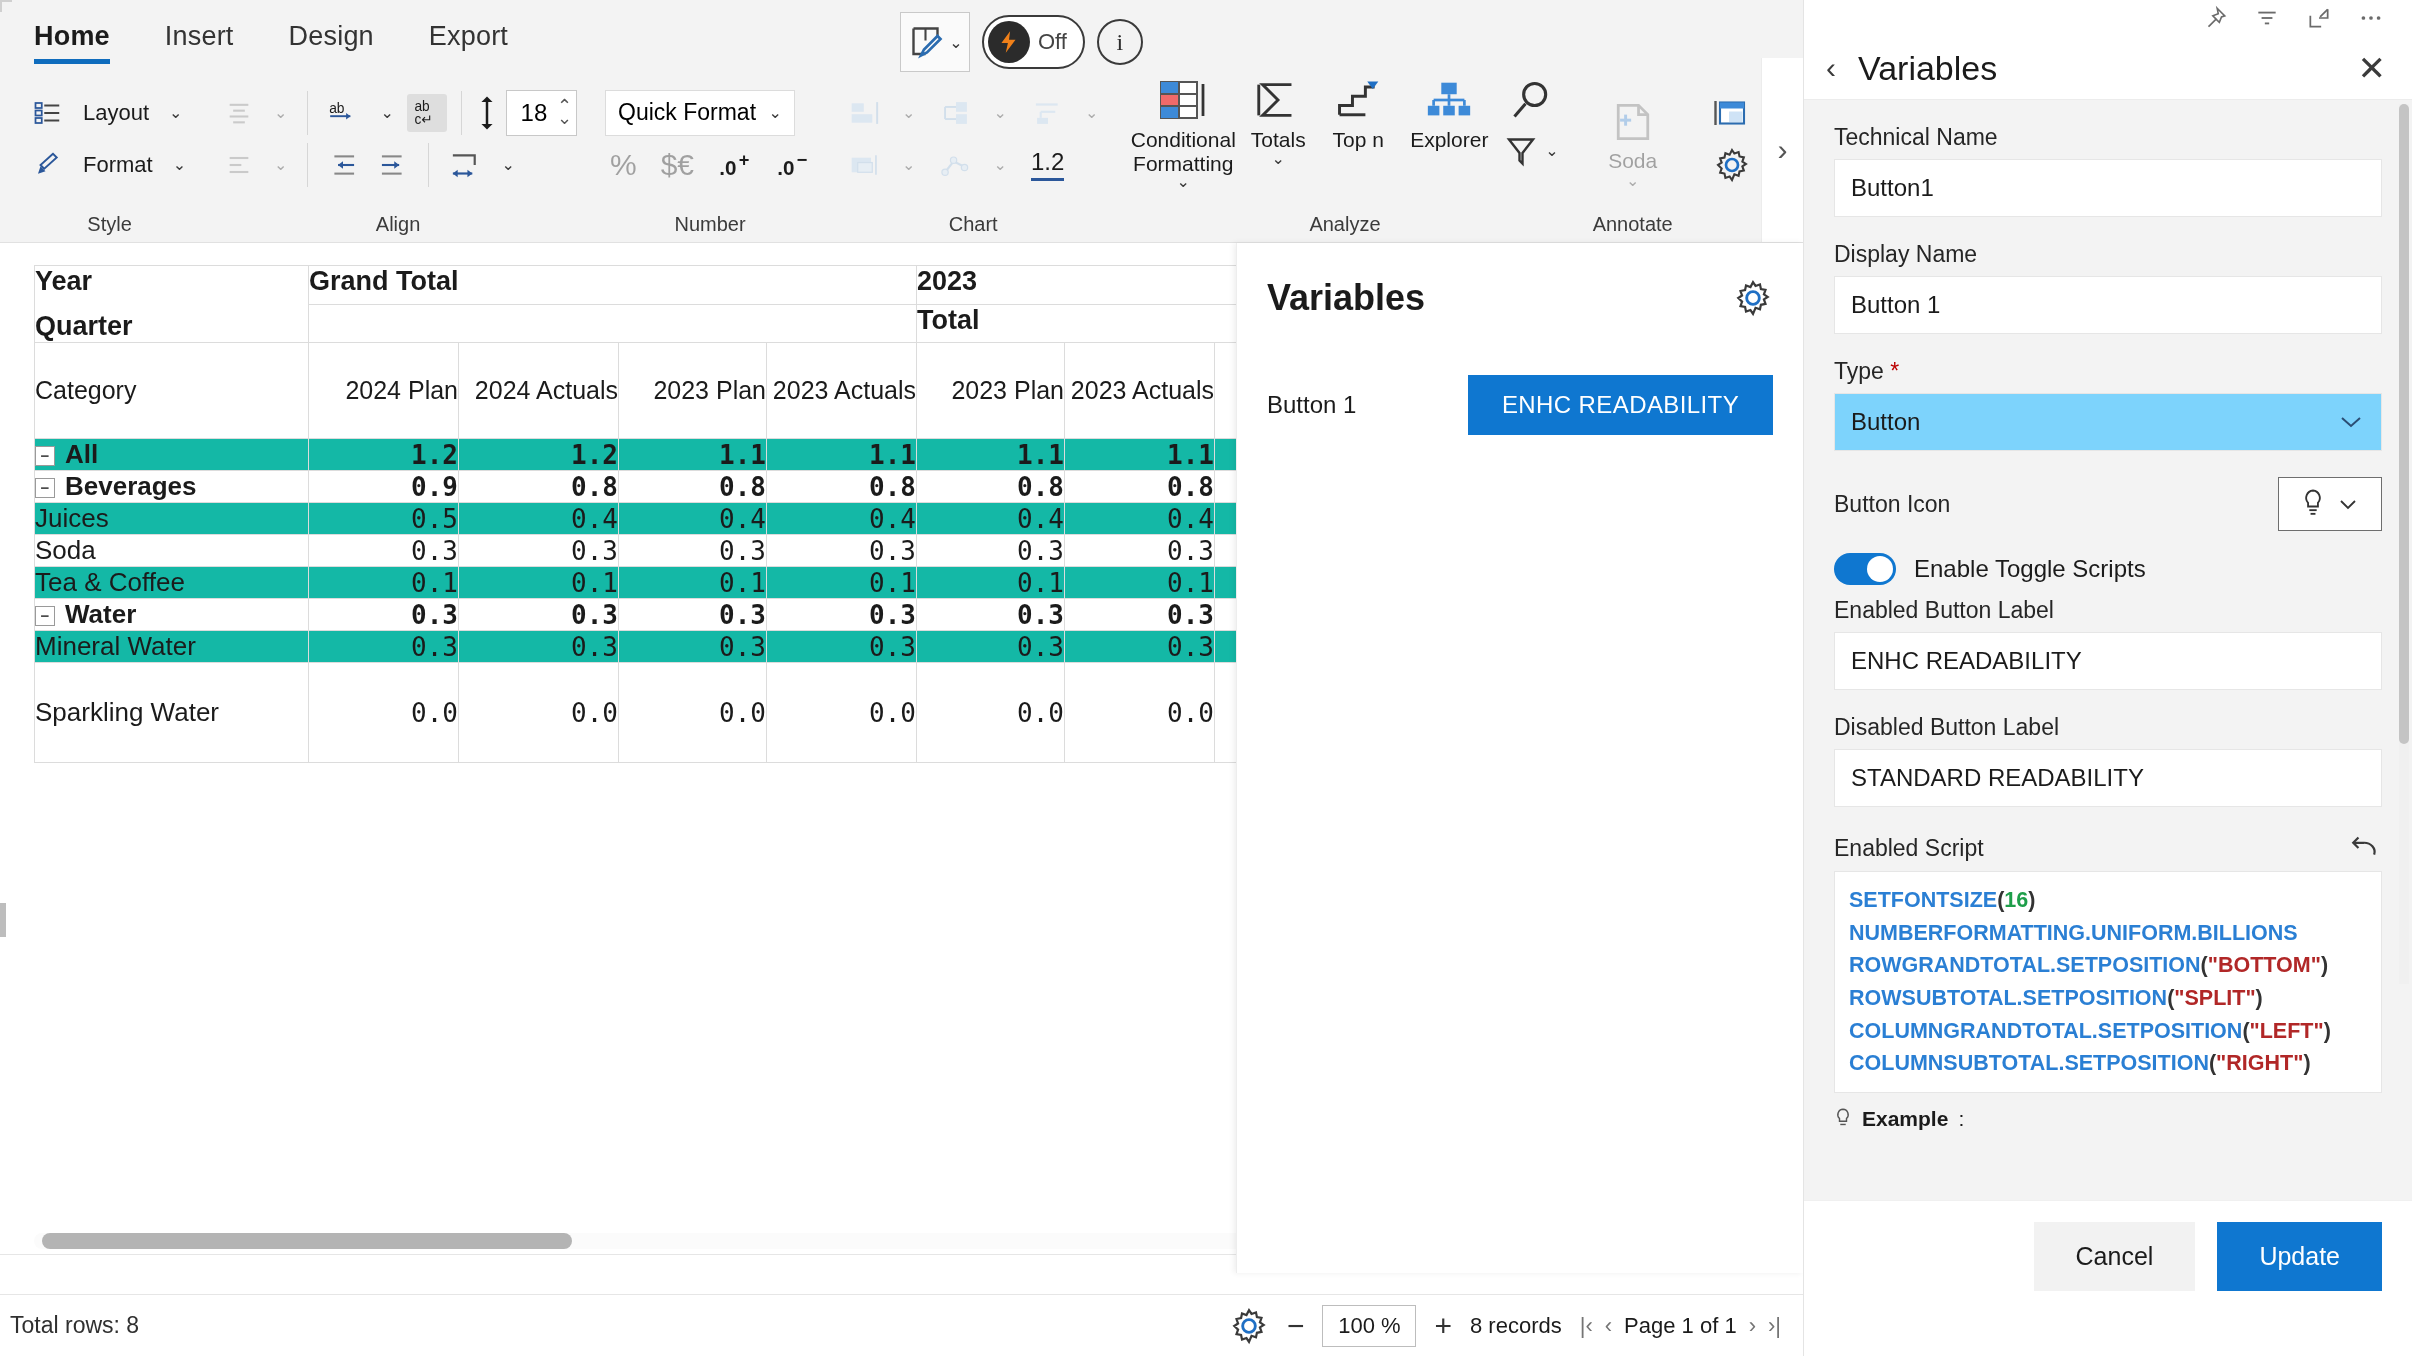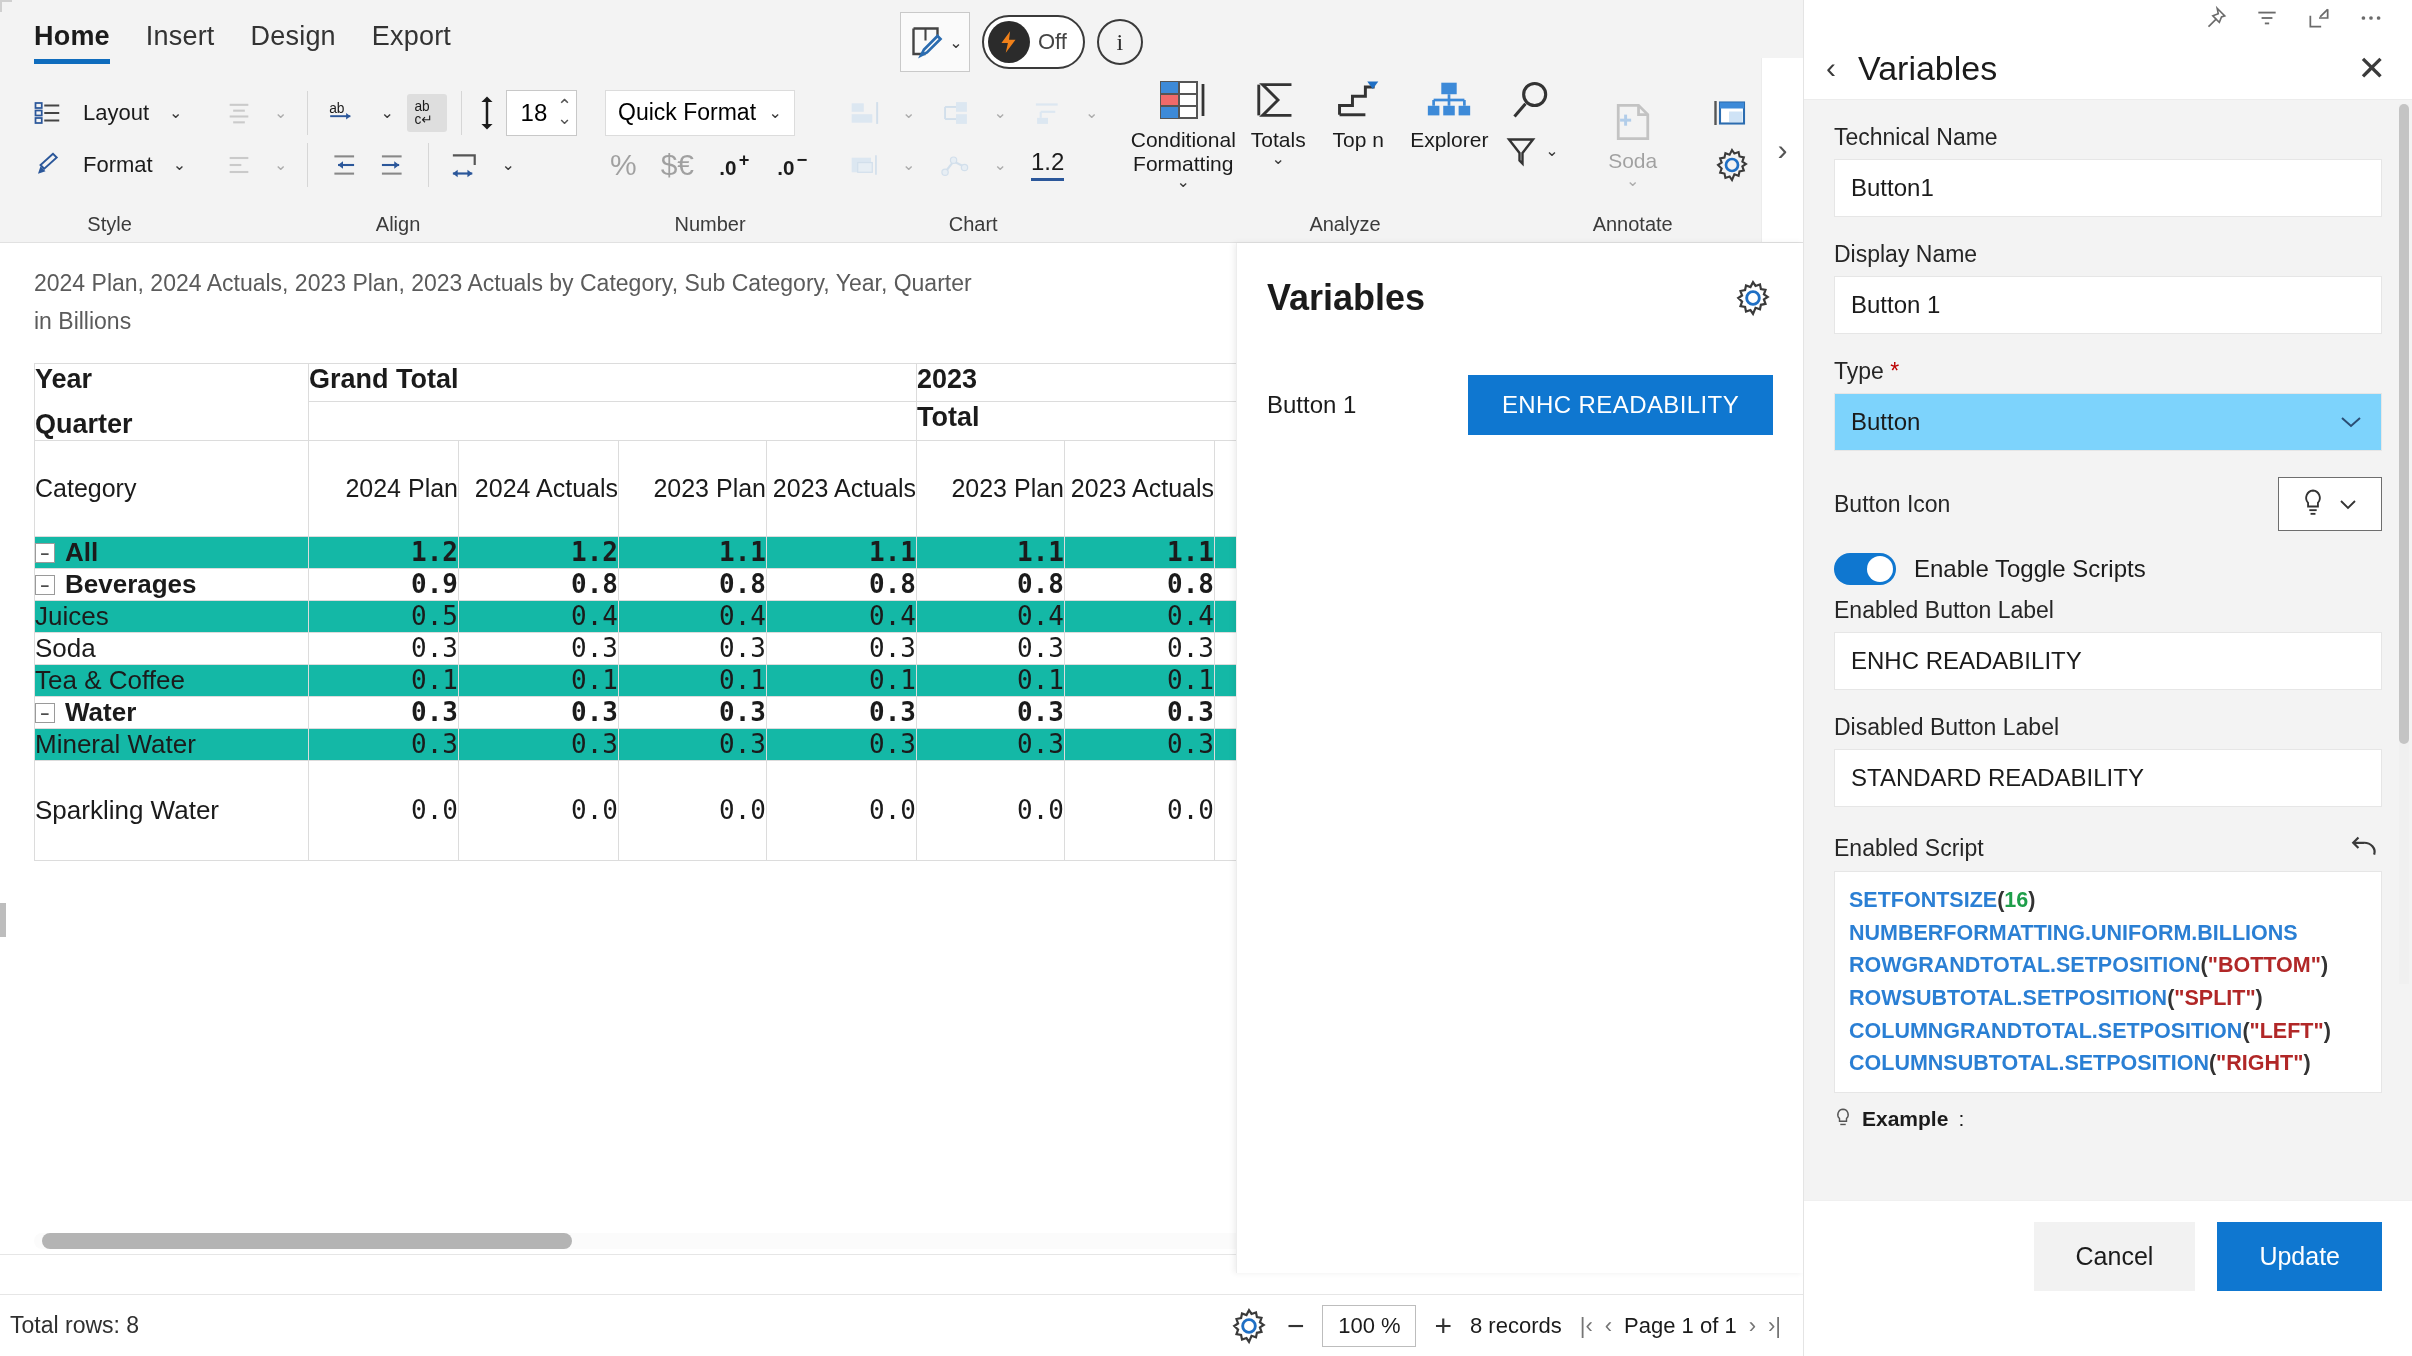--- a/index.html
+++ b/index.html
@@ -9,21 +9,21 @@
     background: #ffffff;
     overflow: hidden;
   }
   .app { position: relative; width: 2412px; height: 1356px; }
 
   
   .ribbon {
     position: absolute; left: 0; top: 0; width: 1803px; height: 243px;
     background: #f3f3f3; border-bottom: 1px solid #e1e1e1;
   }
-  .tabs { display: flex; align-items: flex-end; height: 58px; padding: 14px 0 0 34px; gap: 36px; }
+  .tabs { display: flex; align-items: flex-end; height: 58px; padding: 14px 0 0 34px; gap: 55px; }
   .tab { font-size: 27px; color: #333; padding-bottom: 6px; position: relative; cursor: pointer; letter-spacing: .2px;}
   .tab.active { color: #1b1b1b; font-weight: 700; }
   .tab.active::after {
     content:""; position: absolute; left: 0; right: 0; bottom: -6px; height: 5px; background: #0f6cbd;
   }
   .ribbon-body { position: relative; display: flex; height: 182px; padding-left: 18px; }
   .grp { position: relative; display: flex; flex-direction: column; justify-content: space-between;
          padding: 8px 10px 4px 10px; }
   .grp-rows { display: flex; flex-direction: column; gap: 4px; flex: 1; justify-content: center;}
   .grp-row { display: flex; align-items: center; gap: 8px; height: 48px;}
@@ -579,24 +579,20 @@
       </div>
       <div class="info-circ">i</div>
     </div>
 
     <div class="ribbon-more">›</div>
   </div>
 
   <div class="report">
     <div class="edge-tab"></div>
 
-    <div class="rpt-title">
-      <div>2024 Plan, 2024 Actuals, 2023 Plan, 2023 Actuals by Category, Sub Category, Year, Quarter</div>
-      <div>in Billions</div>
-    </div>
 
     <table class="pivot">
       <colgroup>
         <col style="width:274px">
           <col style="width:150px">
           <col style="width:160px">
         <col style="width:148px">
           <col style="width:150px">
           <col style="width:148px">
         <col style="width:150px">

